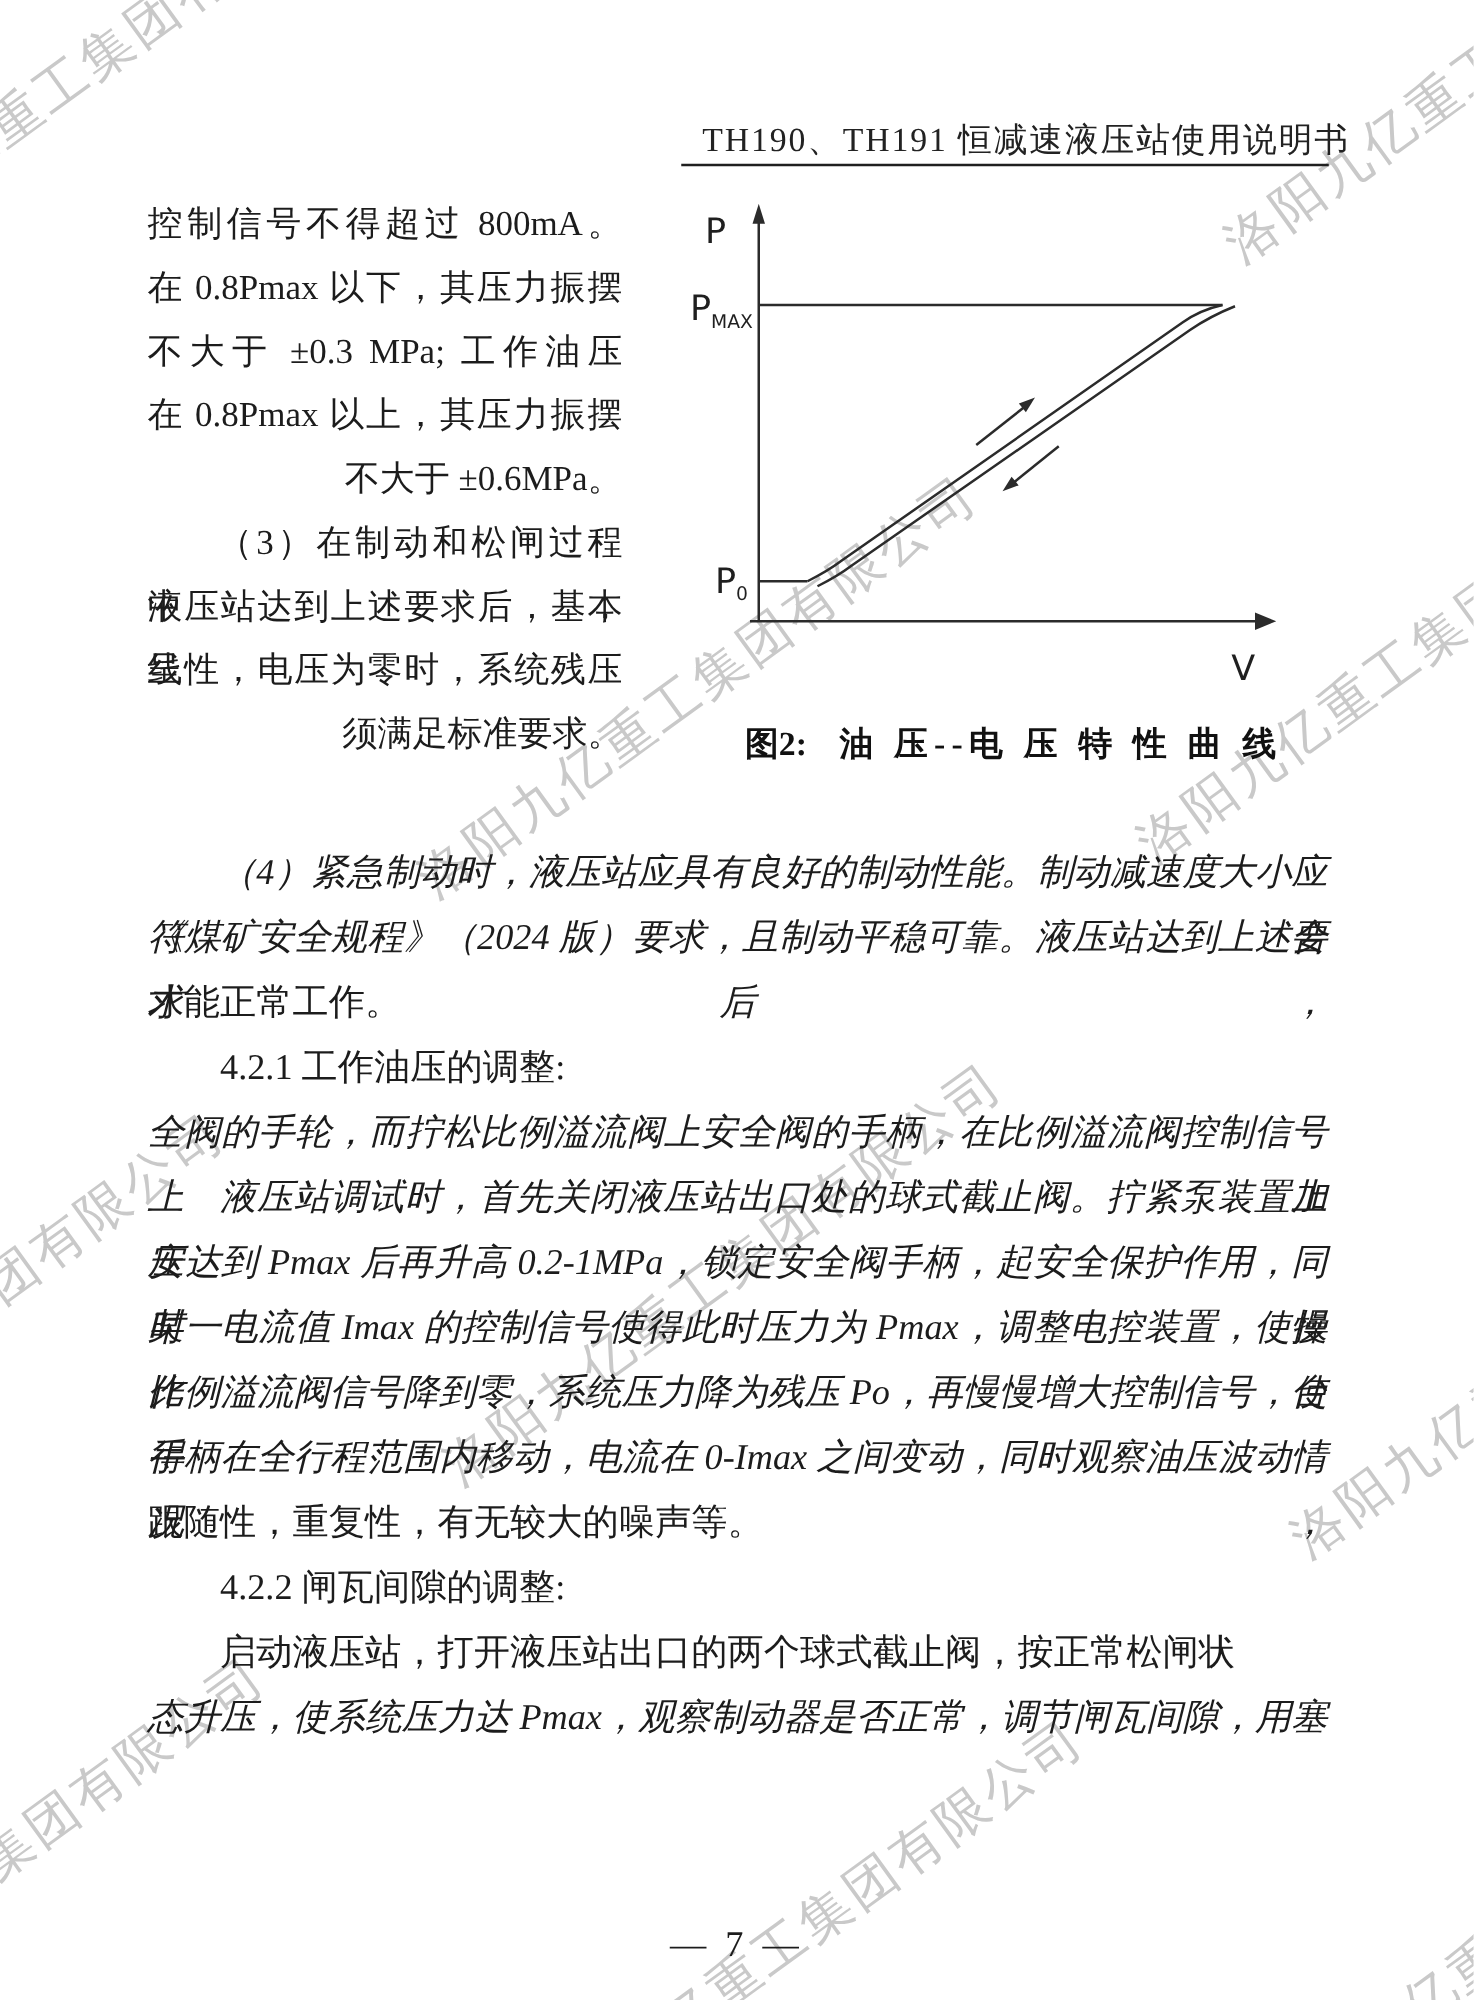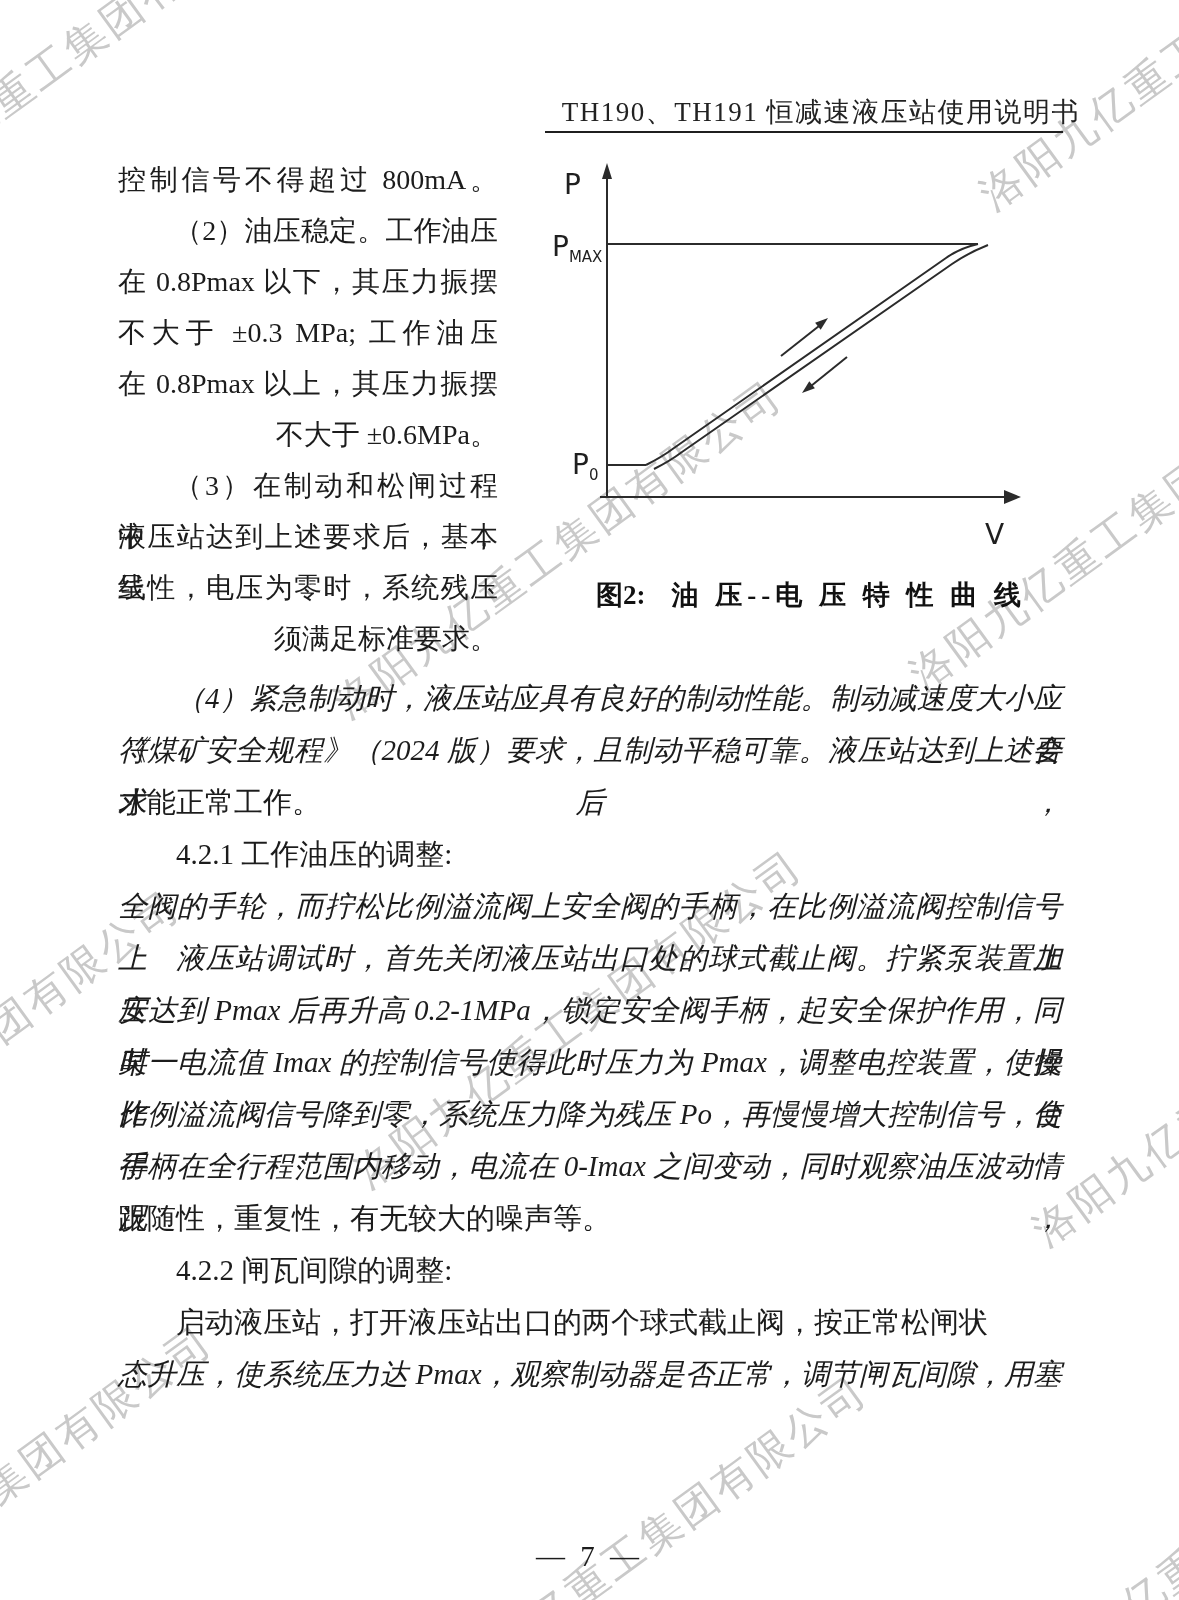--- a/index.html
+++ b/index.html
@@ -69,21 +69,20 @@
     <span class="wm">洛阳九亿重工集团有限公司</span>
     <span class="wm">洛阳九亿重工集团有限公司</span>
     <span class="wm">洛阳九亿重工集团有限公司</span>
   </div>
 
   <div class="title">TH190、TH191 恒减速液压站使用说明书</div>
   <div class="hrule"></div>
 
   <div class="leftcol">
     <div class="ln just">控制信号不得超过 800mA。</div>
-    <div class="ln just ind">（2）油压稳定。工作油压</div>
     <div class="ln just">在 0.8Pmax 以下，其压力振摆</div>
     <div class="ln just">不大于 ±0.3 MPa; 工作油压</div>
     <div class="ln just">在 0.8Pmax 以上，其压力振摆</div>
     <div class="ln">不大于 ±0.6MPa。</div>
     <div class="ln just ind">（3）在制动和松闸过程中，</div>
     <div class="ln just">液压站达到上述要求后，基本呈</div>
     <div class="ln just">线性，电压为零时，系统残压</div>
     <div class="ln">须满足标准要求。</div>
   </div>
 

